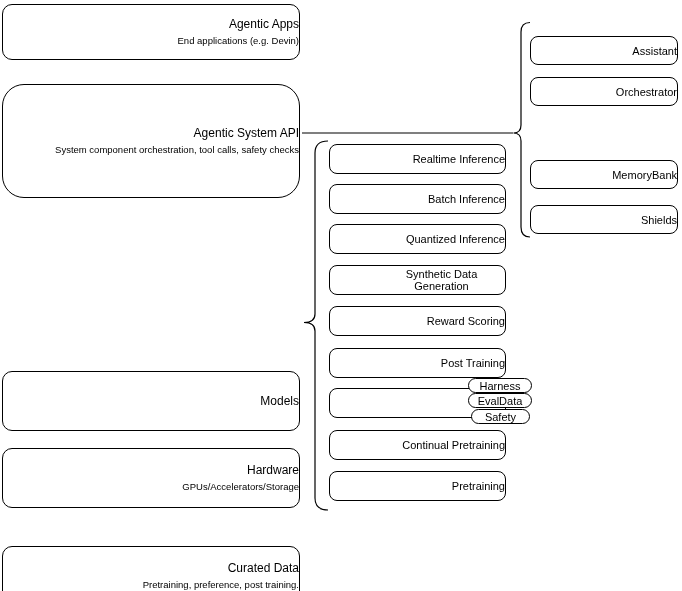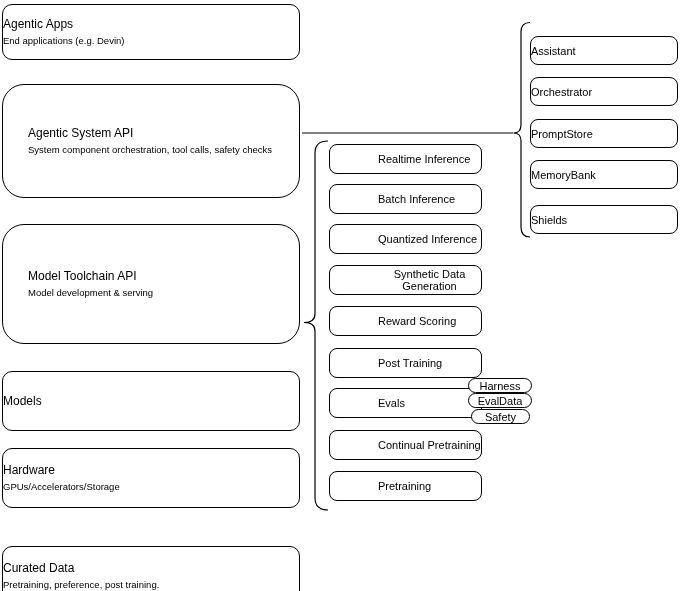--- a/index.html
+++ b/index.html
@@ -11,29 +11,29 @@
     color:#000;
     overflow:hidden;
   }
   #connectors{position:absolute;left:0;top:0;z-index:0;}
   .node{
     position:absolute;
     background:#fff;
     border:1px solid #000;
     box-sizing:border-box;
     display:flex;flex-direction:column;
-    align-items:flex-start;justify-content:center;
+    align-items:flex-end;justify-content:center;
     text-align:center;
     z-index:1;
   }
   .layer{left:2px;width:298px;border-radius:10px;}
   .layer.big{border-radius:22px;padding-left:25px;}
   .layer .title{font-size:12px;line-height:15px;}
   .layer .sub{font-size:9.5px;line-height:12px;margin-top:3px;}
-  .svc{left:329px;width:153px;height:30px;border-radius:8px;font-size:11px;padding-left:48px;}
+  .svc{left:329px;width:177px;height:30px;border-radius:8px;font-size:11px;padding-left:48px;}
   .rsvc{left:530px;width:148px;height:29px;border-radius:8px;font-size:11px;}
   .pill{
     position:absolute;
     background:#fff;border:1px solid #000;
     border-radius:8px;
     box-sizing:border-box;
     display:flex;align-items:center;justify-content:center;
     font-size:11px;
     z-index:3;
   }
@@ -52,24 +52,20 @@
   <div class="node layer" style="top:4px;height:56px">
     <div class="title">Agentic Apps</div>
     <div class="sub">End applications (e.g. Devin)</div>
   </div>
 
   <div class="node layer big" style="top:84px;height:114px">
     <div class="title">Agentic System API</div>
     <div class="sub">System component orchestration, tool calls, safety checks</div>
   </div>
 
-  <div class="node layer big" style="top:224px;height:120px">
-    <div class="title">Model Toolchain API</div>
-    <div class="sub">Model development &amp; serving</div>
-  </div>
 
   <div class="node layer" style="top:371px;height:60px">
     <div class="title">Models</div>
   </div>
 
   <div class="node layer" style="top:448px;height:60px">
     <div class="title">Hardware</div>
     <div class="sub">GPUs/Accelerators/Storage</div>
   </div>
 
@@ -87,17 +83,16 @@
   <div class="node svc" style="top:388px">Evals</div>
   <div class="node svc" style="top:430px">Continual Pretraining</div>
   <div class="node svc" style="top:471px">Pretraining</div>
 
   <div class="pill" style="left:468px;top:378px;width:64px;height:15px">Harness</div>
   <div class="pill" style="left:468px;top:393px;width:64px;height:15px">EvalData</div>
   <div class="pill" style="left:471px;top:409px;width:59px;height:15px">Safety</div>
 
   <div class="node rsvc" style="top:36px">Assistant</div>
   <div class="node rsvc" style="top:77px">Orchestrator</div>
-  <div class="node rsvc" style="top:119px">PromptStore</div>
   <div class="node rsvc" style="top:160px">MemoryBank</div>
   <div class="node rsvc" style="top:205px">Shields</div>
 
 </div>
 
 </body></html>

